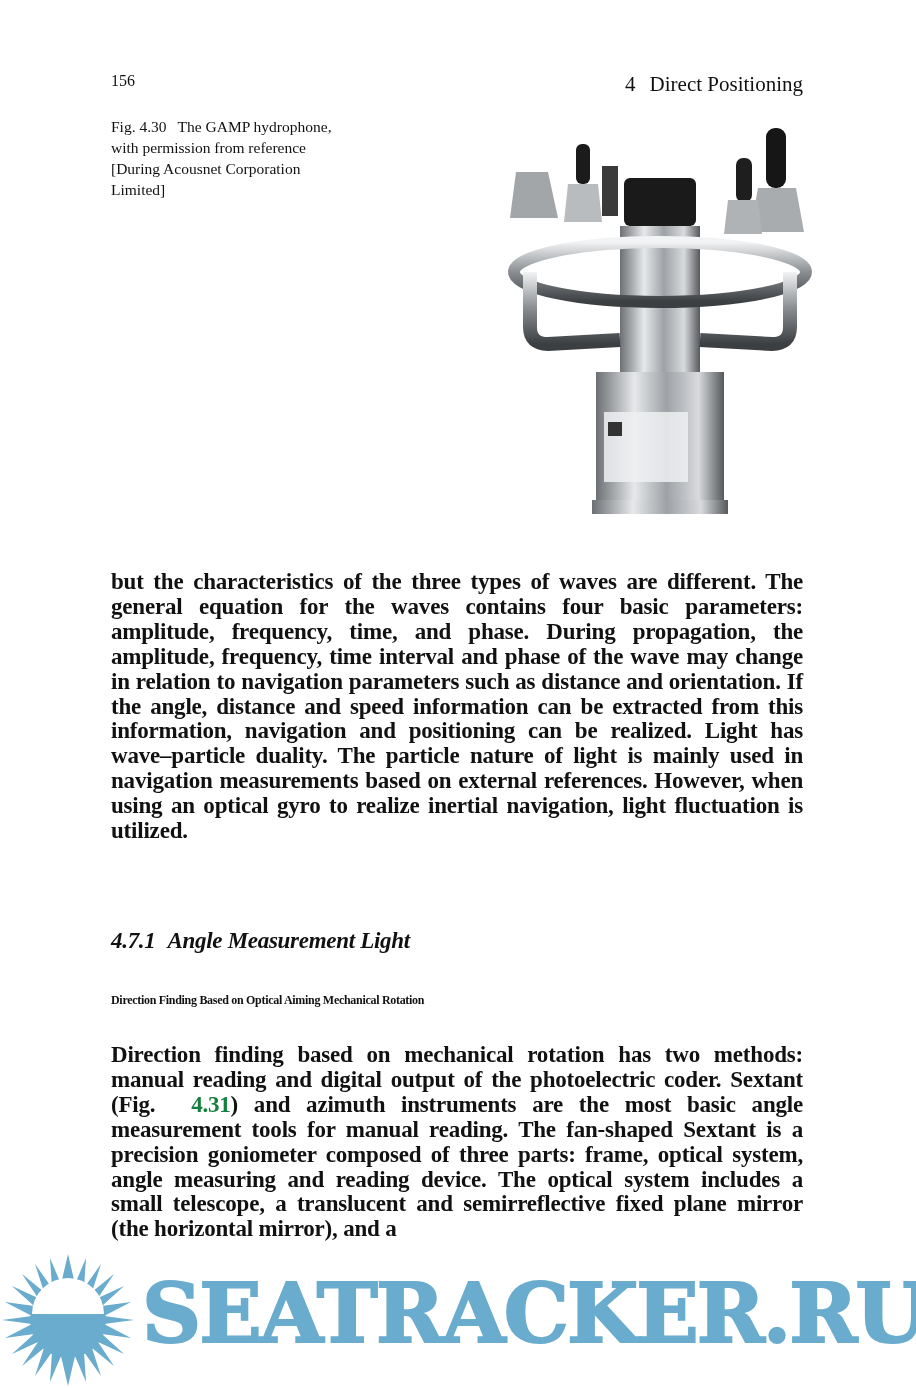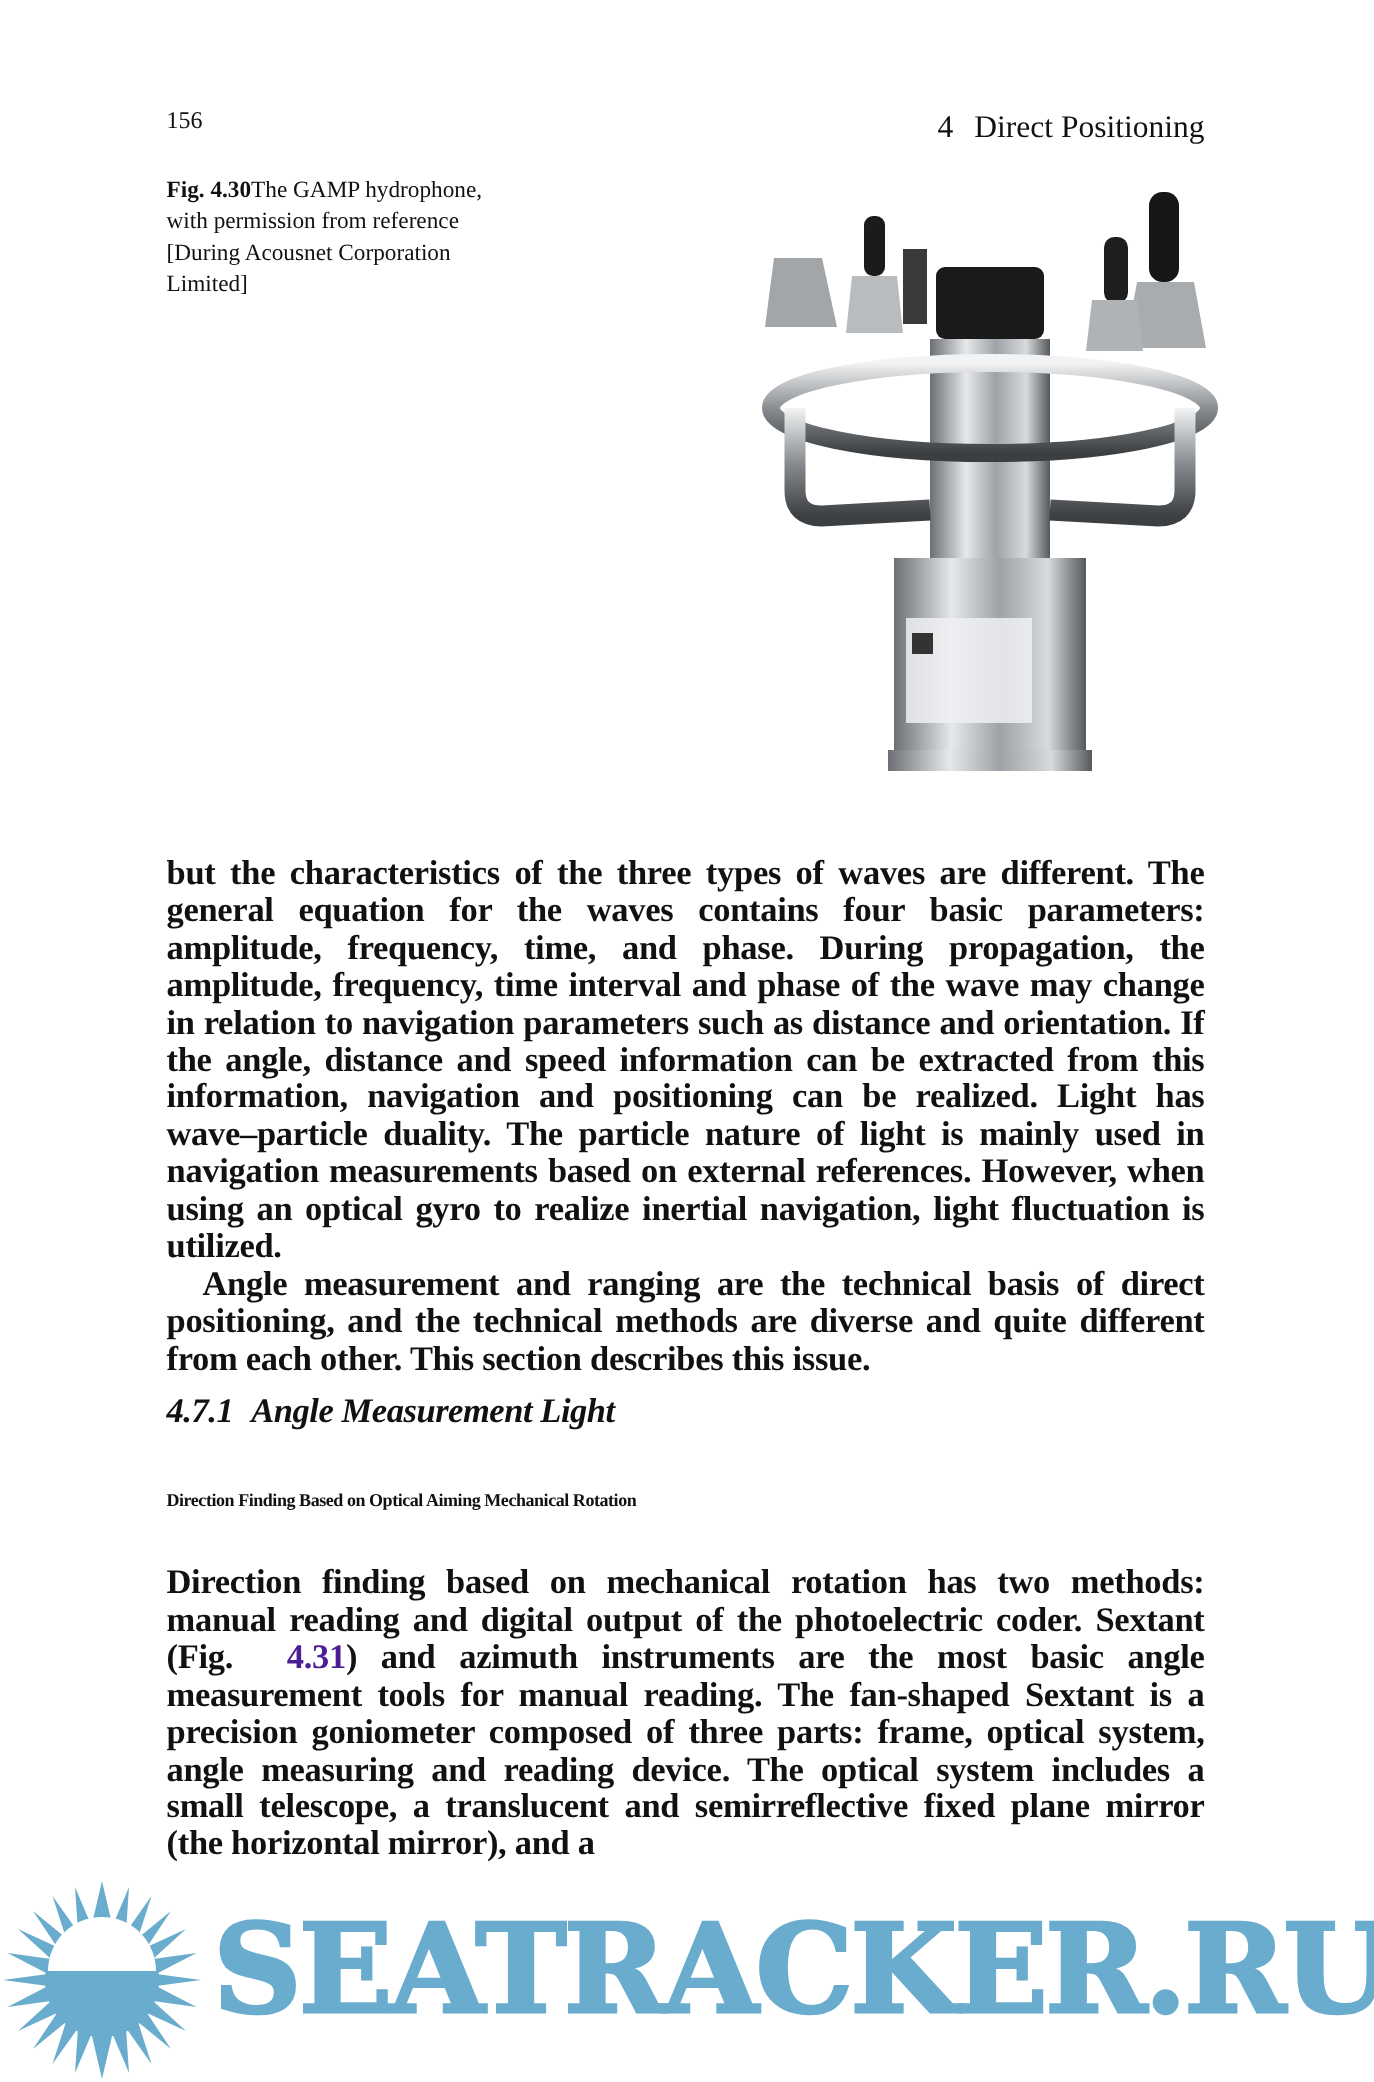--- a/index.html
+++ b/index.html
@@ -1,31 +1,31 @@
 <!DOCTYPE html>
 <html><head>
 <meta charset="utf-8">
 <style>
   html, body { margin: 0; padding: 0; background: #ffffff; }
   body { width: 916px; height: 1388px; position: relative; overflow: hidden; font-family: "Liberation Serif", "DejaVu Serif", serif; color: #111; }
   .page-number { position: absolute; left: 111px; top: 72px; font-size: 16px; }
   .running-head { position: absolute; right: 113px; top: 72px; font-size: 21px; }
   .running-head .chap { margin-right: 14px; }
   .caption { position: absolute; left: 111px; top: 116px; width: 230px; font-size: 15.5px; line-height: 21px; }
-  .caption b { font-weight: bold; margin-right: 0; }
+  .caption b { font-weight: normal; margin-right: 11px; }
   .figure { position: absolute; left: 508px; top: 122px; width: 306px; height: 410px; }
   .body-text { position: absolute; left: 111px; width: 692px; font-size: 23px; line-height: 24.9px; text-align: justify; letter-spacing: -0.2px; font-weight: bold; }
   .body-text p { margin: 0; }
   .body-text p.indent { text-indent: 24px; }
   .p1 { top: 570px; }
   .section-heading { position: absolute; left: 111px; top: 928px; font-size: 23px; font-style: italic; font-weight: bold; letter-spacing: -0.3px; }
   .section-heading .num { margin-right: 12px; }
   .sub-heading { position: absolute; left: 111px; top: 993px; font-size: 12px; font-weight: bold; letter-spacing: -0.3px; }
   .p2 { top: 1043px; }
-  .figref { color: #4c1d95; margin-left: 20px; }
+  .figref { color: #15803d; margin-left: 20px; }
   .watermark { position: absolute; left: 0; top: 1250px; width: 916px; height: 138px; }
   .wm-text { position: absolute; left: 142px; top: 1272px; font-family: "DejaVu Serif", serif; font-weight: bold; font-size: 82px; letter-spacing: -2px; color: #6aaccd; line-height: 1; -webkit-text-stroke: 2px #6aaccd; }
 </style>
 </head>
 <body>
 
 <div class="page-number">156</div>
 <div class="running-head">
   <span class="chap">4</span><span>Direct Positioning</span>
 </div>
@@ -71,21 +71,20 @@
   <path d="M270 110 L270 150" stroke="url(#pipe)" stroke-width="10"></path>
 
   <rect x="88" y="250" width="128" height="130" fill="url(#metal)"></rect>
   <rect x="96" y="290" width="84" height="70" fill="#eef0f2" opacity="0.85"></rect>
   <rect x="100" y="300" width="14" height="14" fill="#333"></rect>
   <rect x="84" y="378" width="136" height="14" fill="url(#metal)"></rect>
 </svg>
 
 <div class="body-text p1">
   <p>but the characteristics of the three types of waves are different. The general equation for the waves contains four basic parameters: amplitude, frequency, time, and phase. During propagation, the amplitude, frequency, time interval and phase of the wave may change in relation to navigation parameters such as distance and orientation. If the angle, distance and speed information can be extracted from this information, navigation and positioning can be realized. Light has wave–particle duality. The particle nature of light is mainly used in navigation measurements based on external references. However, when using an optical gyro to realize inertial navigation, light fluctuation is utilized.</p>
-  <p class="indent">Angle measurement and ranging are the technical basis of direct positioning, and the technical methods are diverse and quite different from each other. This section describes this issue.</p>
 </div>
 
 <div class="section-heading">
   <span class="num">4.7.1</span><span>Angle Measurement Light</span>
 </div>
 
 <div class="sub-heading">Direction Finding Based on Optical Aiming Mechanical Rotation</div>
 
 <div class="body-text p2">
   <p><span>Direction finding based on mechanical rotation has two methods: manual reading and digital output of the photoelectric coder. Sextant (Fig. </span><a class="figref">4.31</a><span>) and azimuth instruments are the most basic angle measurement tools for manual reading. The fan-shaped Sextant is a precision goniometer composed of three parts: frame, optical system, angle measuring and reading device. The optical system includes a small telescope, a translucent and semirreflective fixed plane mirror (the horizontal mirror), and a</span></p>

